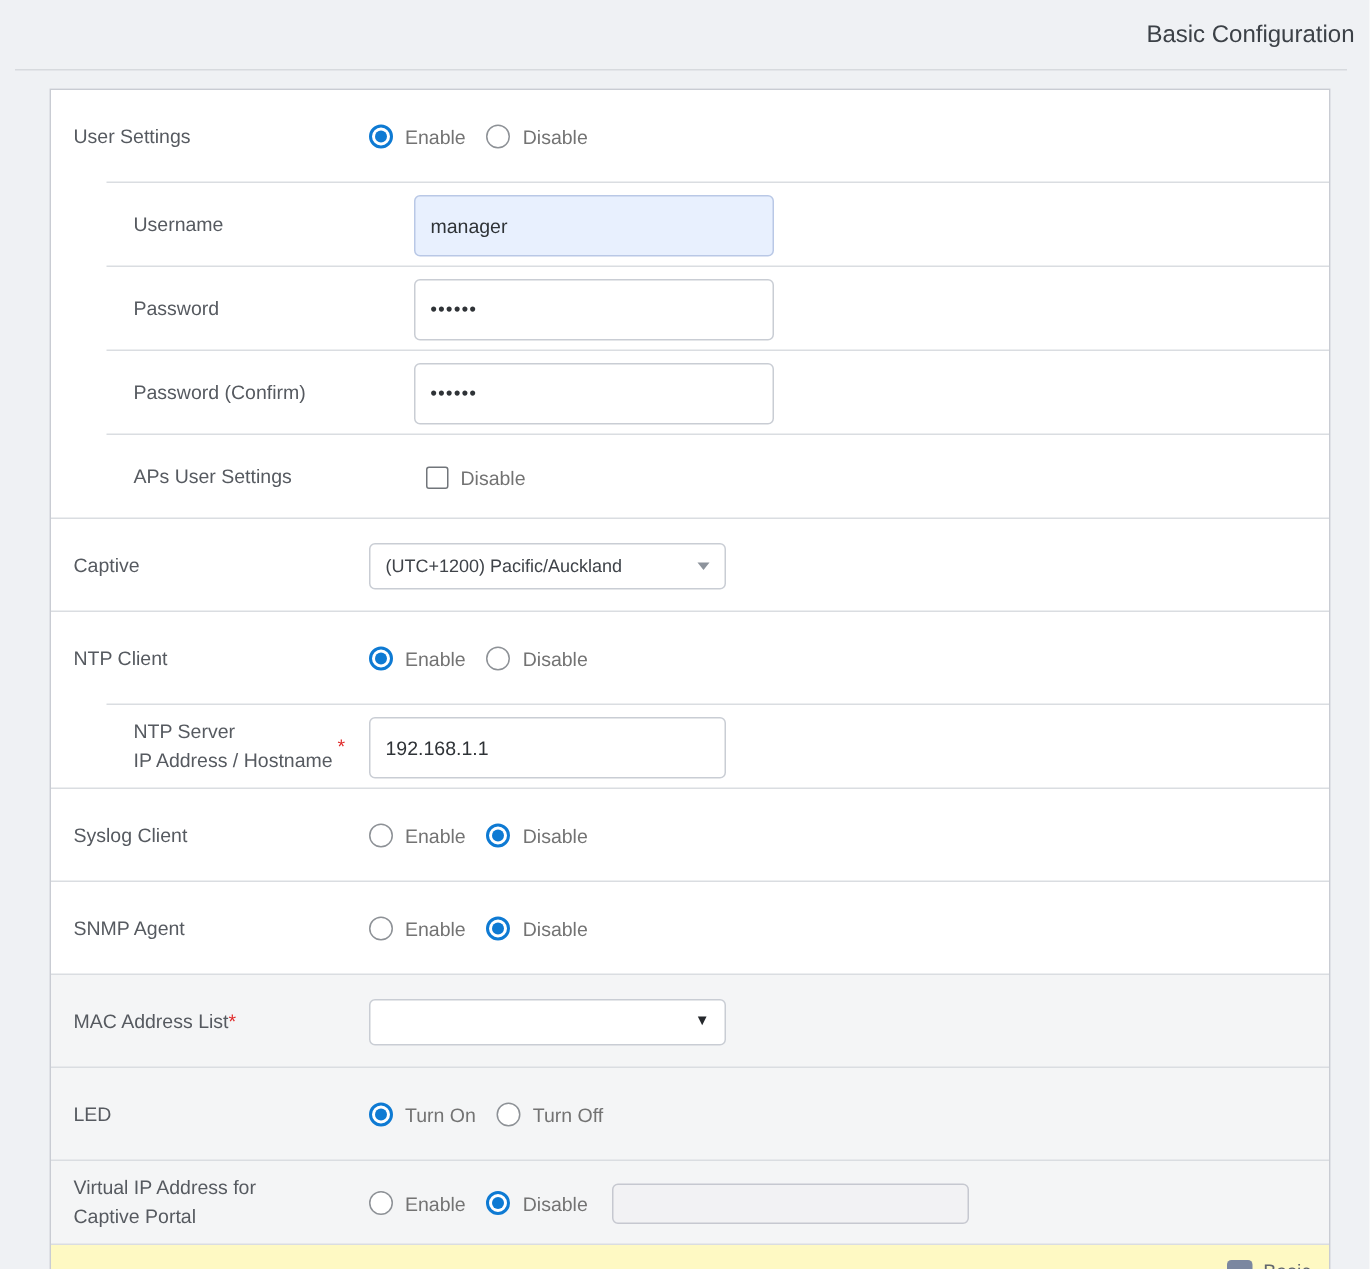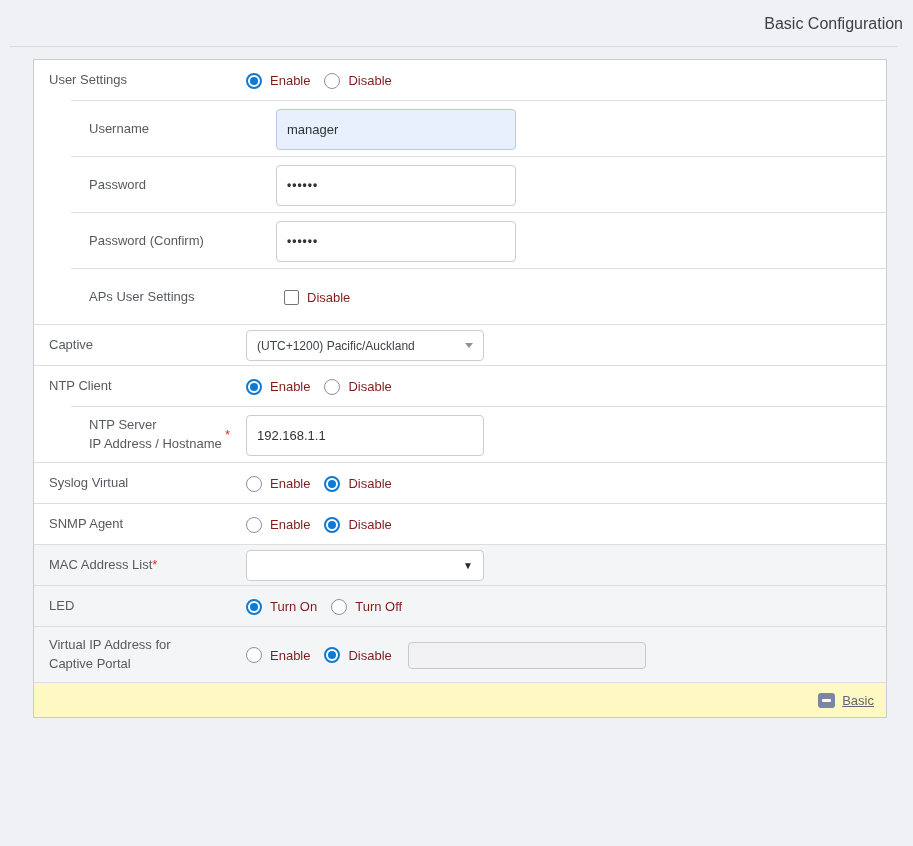--- a/index.html
+++ b/index.html
@@ -18,21 +18,21 @@
   .panel {
     margin:12px 26px 0 33px;
     width:854px;
     background:#ffffff;
     border:1px solid #c9ccd3;
   }
   .row {
     position:relative;
     display:flex;
     align-items:center;
-    height:41px;
+    height:62px;
   }
   .row.h56 { height:56px; }
   .row .divider {
     position:absolute; left:0; right:0; bottom:0; height:1px;
     background:#dadde1;
   }
   .row .divider.indented { left:37px; }
   .row.shaded { background:#f4f5f6; }
 
   .label-col {
@@ -53,21 +53,21 @@
   .radio {
     width:16px; height:16px; border-radius:50%;
     border:1px solid #8d9196; background:#fff; position:relative;
     flex-shrink:0; cursor:pointer;
   }
   .radio.checked { border:2px solid #0e7ad3; }
   .radio.checked::after {
     content:""; position:absolute; left:2px; top:2px; right:2px; bottom:2px;
     border-radius:50%; background:#0e7ad3;
   }
-  .opt-label { margin-left:8px; font-size:13px; color:#7f1d1d; }
+  .opt-label { margin-left:8px; font-size:13px; color:#737373; }
 
   
   .checkbox {
     width:15px; height:15px; border:1px solid #71757a; border-radius:2px;
     background:#fff; cursor:pointer; margin-left:8px; flex-shrink:0;
   }
 
   
   .text-input {
     width:240px; height:41px;
@@ -208,21 +208,21 @@
       </div>
       <span class="req pushed">*</span>
     </div>
     <div class="control-col">
       <input class="text-input" style="width: 238px;" value="192.168.1.1">
     </div>
     <div class="divider"></div>
   </div>
 
   <div class="row">
-    <div class="label-col">Syslog Virtual</div>
+    <div class="label-col">Syslog Client</div>
     <div class="control-col">
       <div class="radio-group">
         <span class="radio-option">
           <span class="radio"></span>
           <span class="opt-label">Enable</span>
         </span>
         <span class="radio-option">
           <span class="radio checked"></span>
           <span class="opt-label">Disable</span>
         </span>

